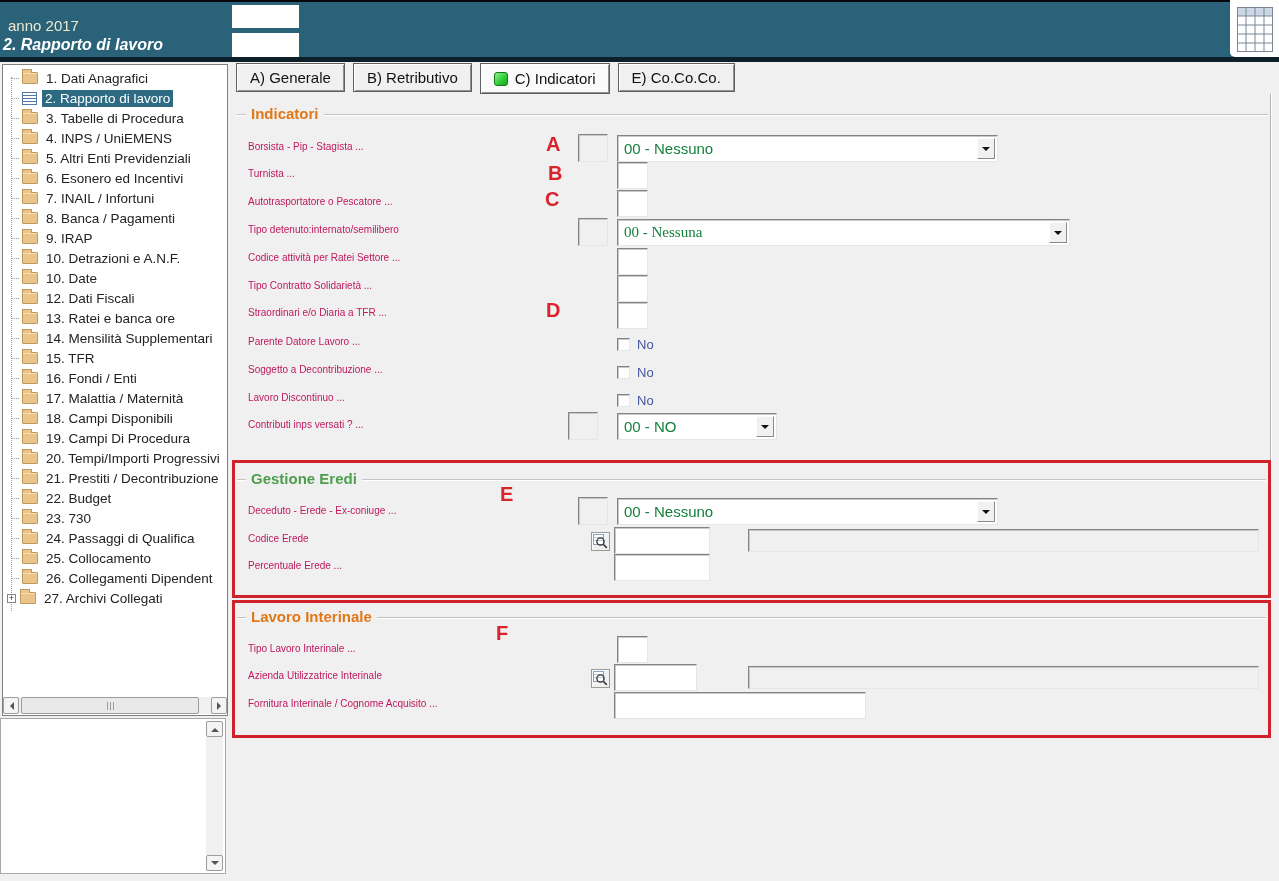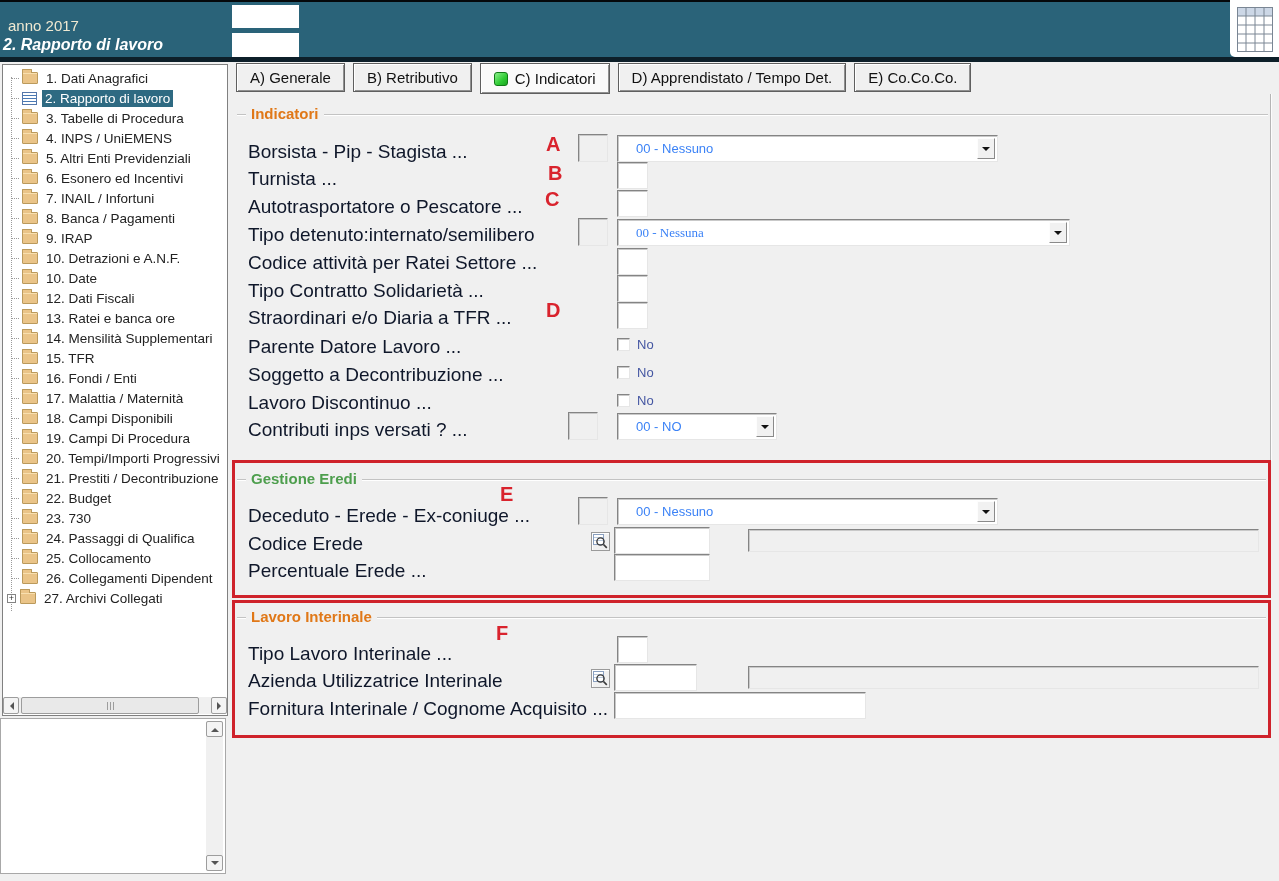--- a/index.html
+++ b/index.html
@@ -72,31 +72,31 @@
   .vscroll .down { position:absolute; bottom:0; }
 
   
   .vline-right { left:1270px; top:94px; width:1px; height:367px; background:#b5b5b5; box-shadow:1px 0 0 #fcfcfc; }
 
   .groupline { height:2px; border-top:1px solid #c3c3c3; border-bottom:1px solid #ffffff; }
   .grouptitle { font-size:15px; font-weight:bold; background:#f0f0f0; padding:0 5px; white-space:nowrap; }
   .gt-orange { color:#e07818; }
   .gt-green  { color:#4d9e4d; }
 
-  .flabel { font-size:19px; color:#0f172a; white-space:nowrap; }
+  .flabel { font-size:10px; color:#be185d; white-space:nowrap; }
   .annot { font-size:20px; font-weight:bold; color:#d9232d; font-family:"Liberation Sans", sans-serif; }
 
   .sunken { border:1px solid #848484; border-right-color:#e6e6e6; border-bottom-color:#e6e6e6; box-shadow: inset 1px 1px 0 #c9c9c9; }
   .tinput { background:#fff; font-size:13px; padding:0 4px; color:#000;
             border:1px solid #848484; border-right-color:#e6e6e6; border-bottom-color:#e6e6e6; box-shadow: inset 1px 1px 0 #c9c9c9; }
   .grayprefix { background:#f0f0f0; }
   .grayfield { background:#f0f0f0; }
 
   .dropdown { background:#fff; }
-  .dd-text { position:absolute; left:18px; top:0; bottom:0; display:flex; align-items:center; font-size:13px; color:#3b82f6; }
+  .dd-text { position:absolute; left:6px; top:0; bottom:0; display:flex; align-items:center; font-size:15px; color:#15803d; }
   .dd-btn { position:absolute; right:2px; top:2px; bottom:2px; width:18px; background:#f1f1f1;
             border:1px solid #8a8a8a; border-top-color:#fdfdfd; border-left-color:#fdfdfd;
             display:flex; align-items:center; justify-content:center; }
   .dd-arr { width:0; height:0; border:4px solid transparent; border-top-color:#111; margin-top:4px; }
 
   .checkbox { width:13px; height:13px; background:#fff; display:inline-block; }
   .cb-label { font-size:13px; color:#4456a2; }
 
   .lookup { width:19px; height:19px; background:#f0f0f0; border:1px solid #9a9a9a;
             box-shadow: inset 1px 1px 0 #ffffff; display:flex; align-items:center; justify-content:center; }
@@ -131,23 +131,20 @@
       <span>A) Generale</span>
     </div>
     <div class="tab">
       <span>B) Retributivo</span>
     </div>
     <div class="tab active">
       <span class="tab-led"></span>
       <span>C) Indicatori</span>
     </div>
     <div class="tab">
-      <span>D) Apprendistato / Tempo Det.</span>
-    </div>
-    <div class="tab">
       <span>E) Co.Co.Co.</span>
     </div>
   </div>
 
 <div class="abs treepanel">
   <div class="tree-vline"></div>
   <div class="tree">
       <div class="titem">
         <span class="joint"></span>
         <span class="ticon folder-ic"></span>

